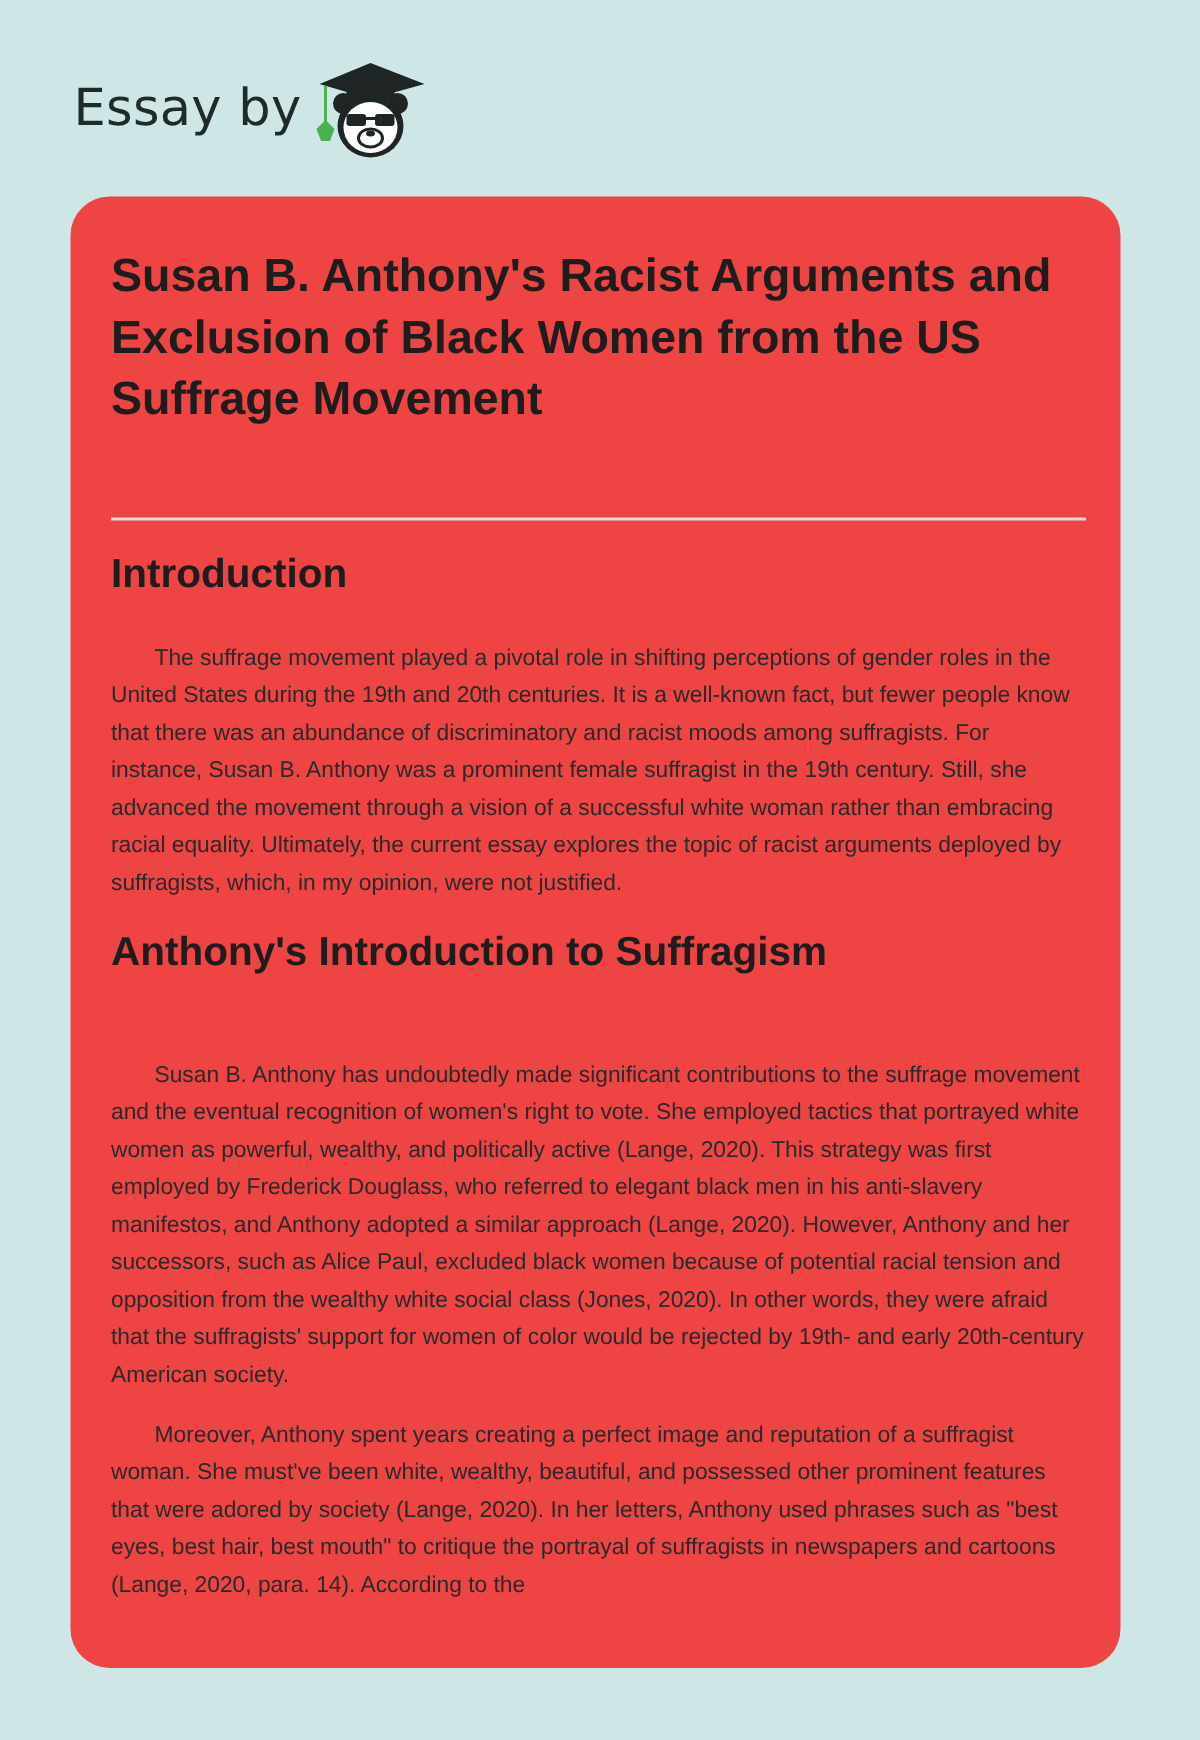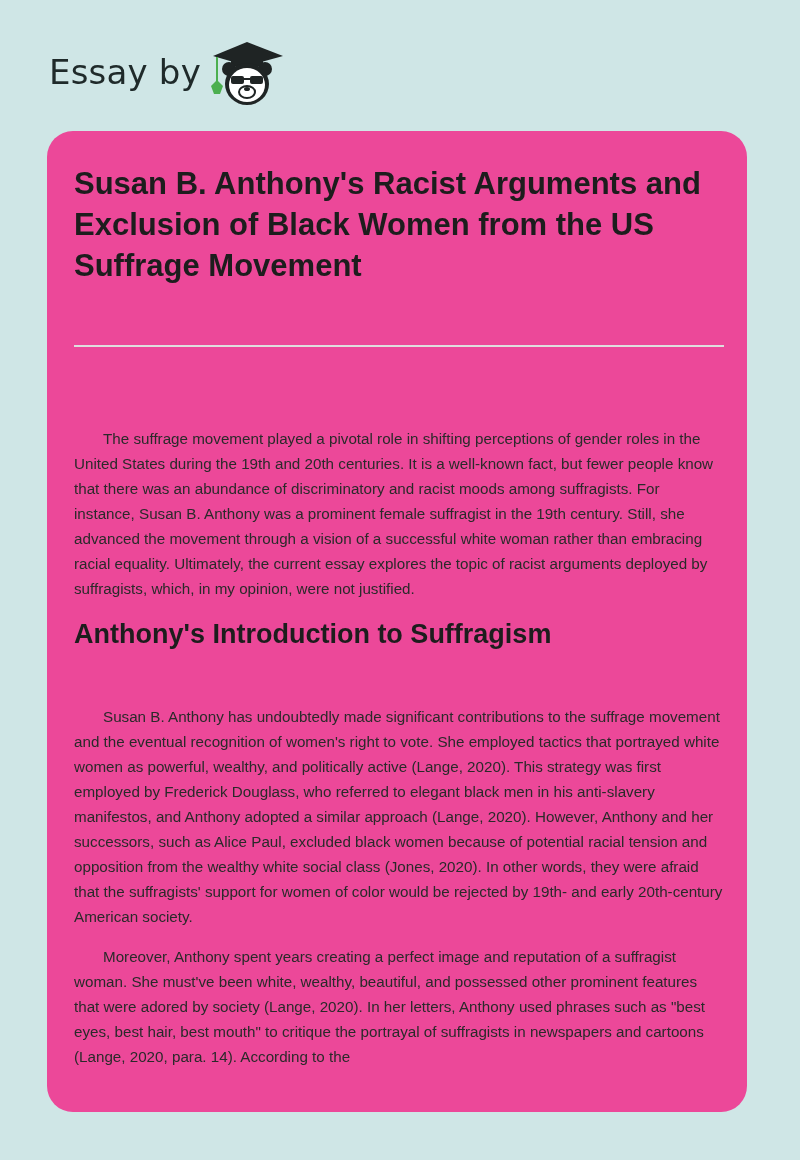--- a/index.html
+++ b/index.html
@@ -2,21 +2,21 @@
 <html><head>
 <meta charset="utf-8">
 <style>
   html,body{margin:0;padding:0;}
   body{width:800px;height:1160px;background:#cfe6e6;font-family:"Liberation Sans",sans-serif;color:#222;position:relative;overflow:hidden;}
   .header{position:absolute;left:0;top:0;width:800px;height:130px;}
   .essay-by{position:absolute;left:49px;top:52px;font-size:34px;color:#1f2a2a;font-family:"DejaVu Sans",sans-serif;letter-spacing:0.2px;}
   .logo{position:absolute;left:203px;top:36px;width:88px;height:72px;}
   .brand{position:absolute;left:296px;top:56px;font-family:"DejaVu Serif",serif;font-weight:bold;font-size:30px;color:#1f2424;}
   .brand sup{font-size:14px;font-weight:normal;position:relative;top:-6px;}
-  .card{position:absolute;left:47px;top:131px;width:700px;height:981px;background:#ec4899;border-radius:26px;overflow:hidden;}
+  .card{position:absolute;left:47px;top:131px;width:700px;height:981px;background:#ef4444;border-radius:26px;overflow:hidden;}
   .title{position:absolute;left:27px;top:32px;width:660px;margin:0;font-size:31px;line-height:41px;font-weight:bold;color:#1d1d1d;}
   .exclusive{position:absolute;left:28px;top:175px;display:flex;align-items:center;}
   .check{width:24px;height:24px;border-radius:50%;background:#9fd3d1;display:flex;align-items:center;justify-content:center;margin-right:6px;}
   .exclusive span.lbl{font-size:13px;font-weight:bold;color:#222;}
   .divider{position:absolute;left:27px;top:214px;width:650px;height:2px;background:#dedede;}
   .h2{position:absolute;left:27px;margin:0;font-size:27px;font-weight:bold;color:#1d1d1d;}
   .para{position:absolute;left:27px;width:650px;margin:0;font-size:15.2px;line-height:25px;color:#2a2a2a;text-indent:29px;}
 </style>
 </head>
 <body>
@@ -47,18 +47,19 @@
     </svg>
   </div>
 </div>
 
 <div class="card">
   <h1 class="title">Susan B. Anthony's Racist Arguments and Exclusion of Black Women from the US Suffrage Movement</h1>
 
 
   <div class="divider"></div>
 
+  <h2 class="h2" style="top:236px;">Introduction</h2>
   <p class="para" style="top:295px;">The suffrage movement played a pivotal role in shifting perceptions of gender roles in the United States during the 19th and 20th centuries. It is a well-known fact, but fewer people know that there was an abundance of discriminatory and racist moods among suffragists. For instance, Susan B. Anthony was a prominent female suffragist in the 19th century. Still, she advanced the movement through a vision of a successful white woman rather than embracing racial equality. Ultimately, the current essay explores the topic of racist arguments deployed by suffragists, which, in my opinion, were not justified.</p>
 
   <h2 class="h2" style="top:488px;">Anthony's Introduction to Suffragism</h2>
   <p class="para" style="top:573px;">Susan B. Anthony has undoubtedly made significant contributions to the suffrage movement and the eventual recognition of women's right to vote. She employed tactics that portrayed white women as powerful, wealthy, and politically active (Lange, 2020). This strategy was first employed by Frederick Douglass, who referred to elegant black men in his anti-slavery manifestos, and Anthony adopted a similar approach (Lange, 2020). However, Anthony and her successors, such as Alice Paul, excluded black women because of potential racial tension and opposition from the wealthy white social class (Jones, 2020). In other words, they were afraid that the suffragists' support for women of color would be rejected by 19th- and early 20th-century American society.</p>
   <p class="para" style="top:813px;">Moreover, Anthony spent years creating a perfect image and reputation of a suffragist woman. She must've been white, wealthy, beautiful, and possessed other prominent features that were adored by society (Lange, 2020). In her letters, Anthony used phrases such as "best eyes, best hair, best mouth" to critique the portrayal of suffragists in newspapers and cartoons (Lange, 2020, para. 14). According to the</p>
 </div>
 
 </body></html>

